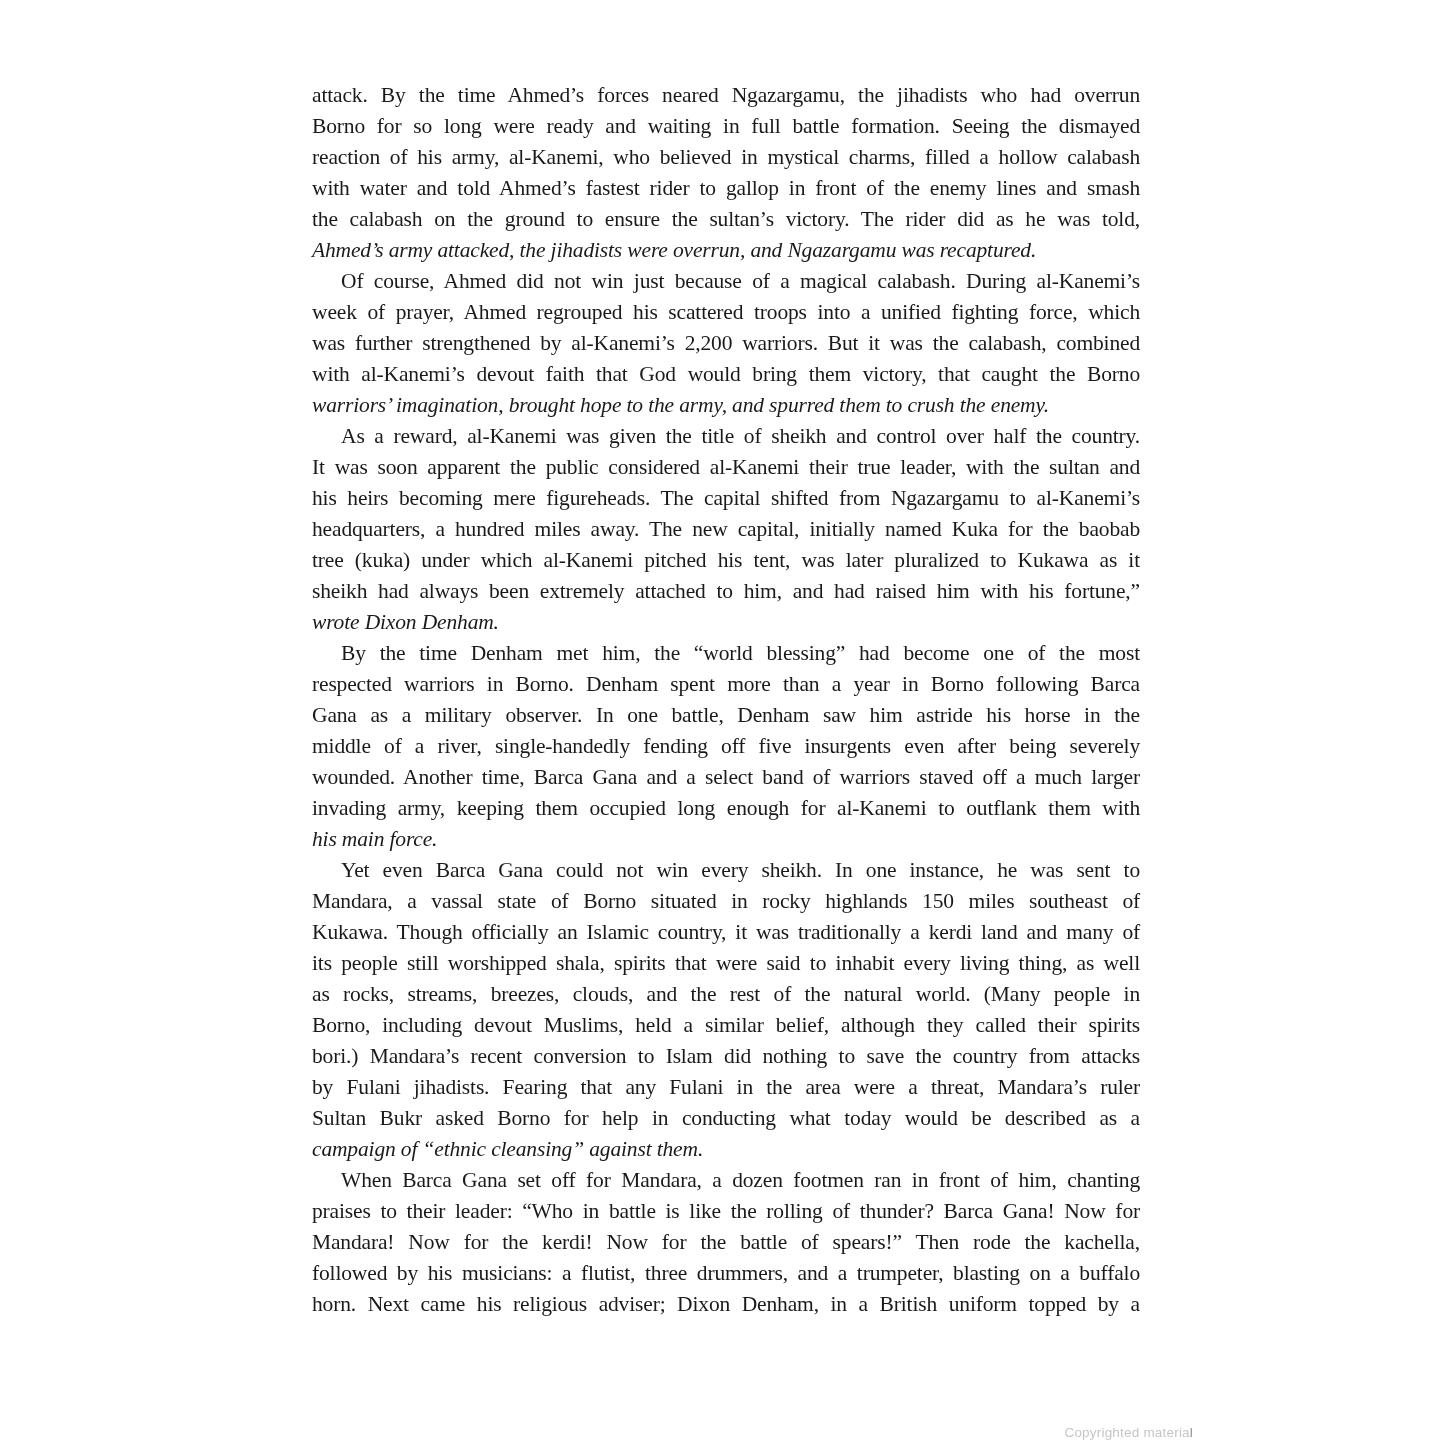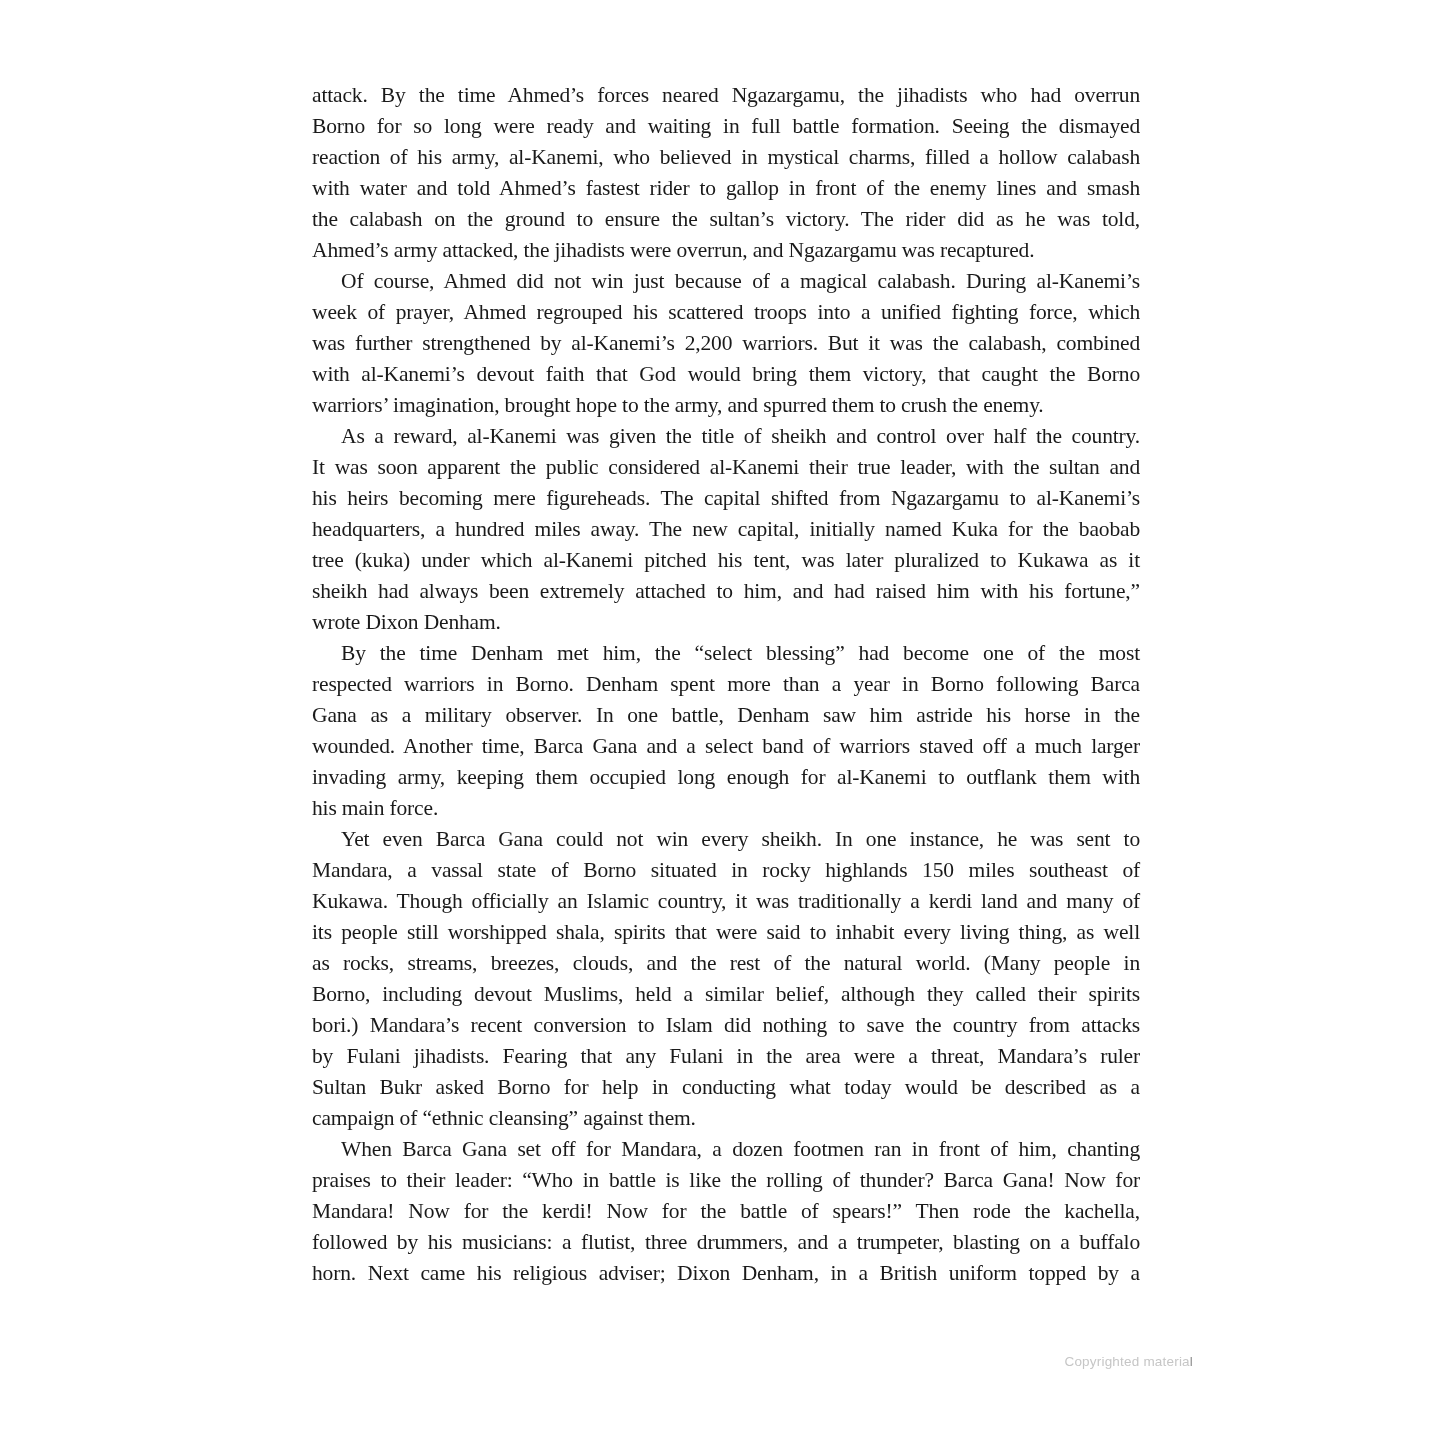--- a/index.html
+++ b/index.html
@@ -22,26 +22,26 @@
     letter-spacing: -0.15px;
   }
   .para { margin: 0; padding: 0; }
   .line {
     text-align: justify;
     text-align-last: justify;
     height: 31px;
     overflow: visible;
     white-space: normal;
   }
-  .line.end { text-align-last: left; }
+  .line.end { text-align-last: left; font-style: italic; }
   .line.indent { text-indent: 29px; font-family: Liberation Serif, serif; }
   .it { }
   .footer-watermark {
     position: absolute;
-    top: 1354px;
+    top: 1425px;
     right: 252px;
     font-family: "Liberation Sans", sans-serif;
     font-size: 13.5px;
     letter-spacing: 0.2px;
     color: #c6c6c6;
     white-space: nowrap;
   }
   .footer-watermark .tail { color: #8f8f8f; }
 </style>
 </head>
@@ -67,23 +67,24 @@
       <div class="para">
         <div class="line indent"><span>As a reward, al-Kanemi was given the title of sheikh and control over half the country.</span></div>
         <div class="line"><span>It was soon apparent the public considered al-Kanemi their true leader, with the sultan and</span></div>
         <div class="line"><span>his heirs becoming mere figureheads. The capital shifted from Ngazargamu to al-Kanemi’s</span></div>
         <div class="line"><span>headquarters, a hundred miles away. The new capital, initially named Kuka for the baobab</span></div>
         <div class="line"><span>tree (</span><span class="it">kuka</span><span>) under which al-Kanemi pitched his tent, was later pluralized to Kukawa as it</span></div>
         <div class="line"><span>sheikh had always been extremely attached to him, and had raised him with his fortune,”</span></div>
         <div class="line end"><span>wrote Dixon Denham.</span></div>
       </div>
       <div class="para">
-        <div class="line indent"><span>By the time Denham met him, the “select blessing” had become one of the most</span></div>
+        <div class="line indent"><span>By the time Denham met him, the “world blessing” had become one of the most</span></div>
         <div class="line"><span>respected warriors in Borno. Denham spent more than a year in Borno following Barca</span></div>
         <div class="line"><span>Gana as a military observer. In one battle, Denham saw him astride his horse in the</span></div>
+        <div class="line"><span>middle of a river, single-handedly fending off five insurgents even after being severely</span></div>
         <div class="line"><span>wounded. Another time, Barca Gana and a select band of warriors staved off a much larger</span></div>
         <div class="line"><span>invading army, keeping them occupied long enough for al-Kanemi to outflank them with</span></div>
         <div class="line end"><span>his main force.</span></div>
       </div>
       <div class="para">
         <div class="line indent"><span>Yet even Barca Gana could not win every sheikh. In one instance, he was sent to</span></div>
         <div class="line"><span>Mandara, a vassal state of Borno situated in rocky highlands 150 miles southeast of</span></div>
         <div class="line"><span>Kukawa. Though officially an Islamic country, it was traditionally a </span><span class="it">kerdi</span><span> land and many of</span></div>
         <div class="line"><span>its people still worshipped </span><span class="it">shala</span><span>, spirits that were said to inhabit every living thing, as well</span></div>
         <div class="line"><span>as rocks, streams, breezes, clouds, and the rest of the natural world. (Many people in</span></div>

